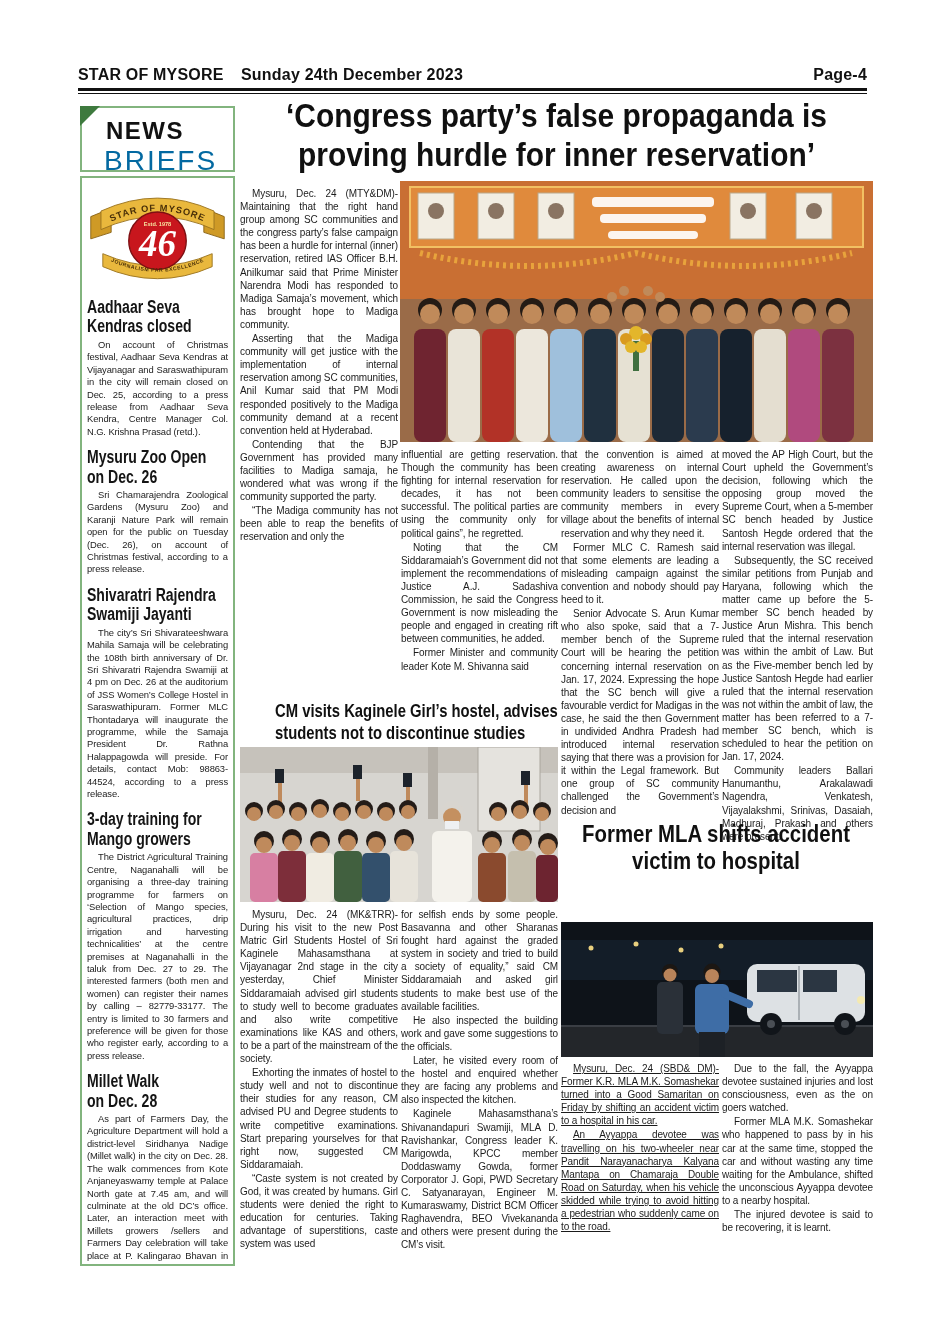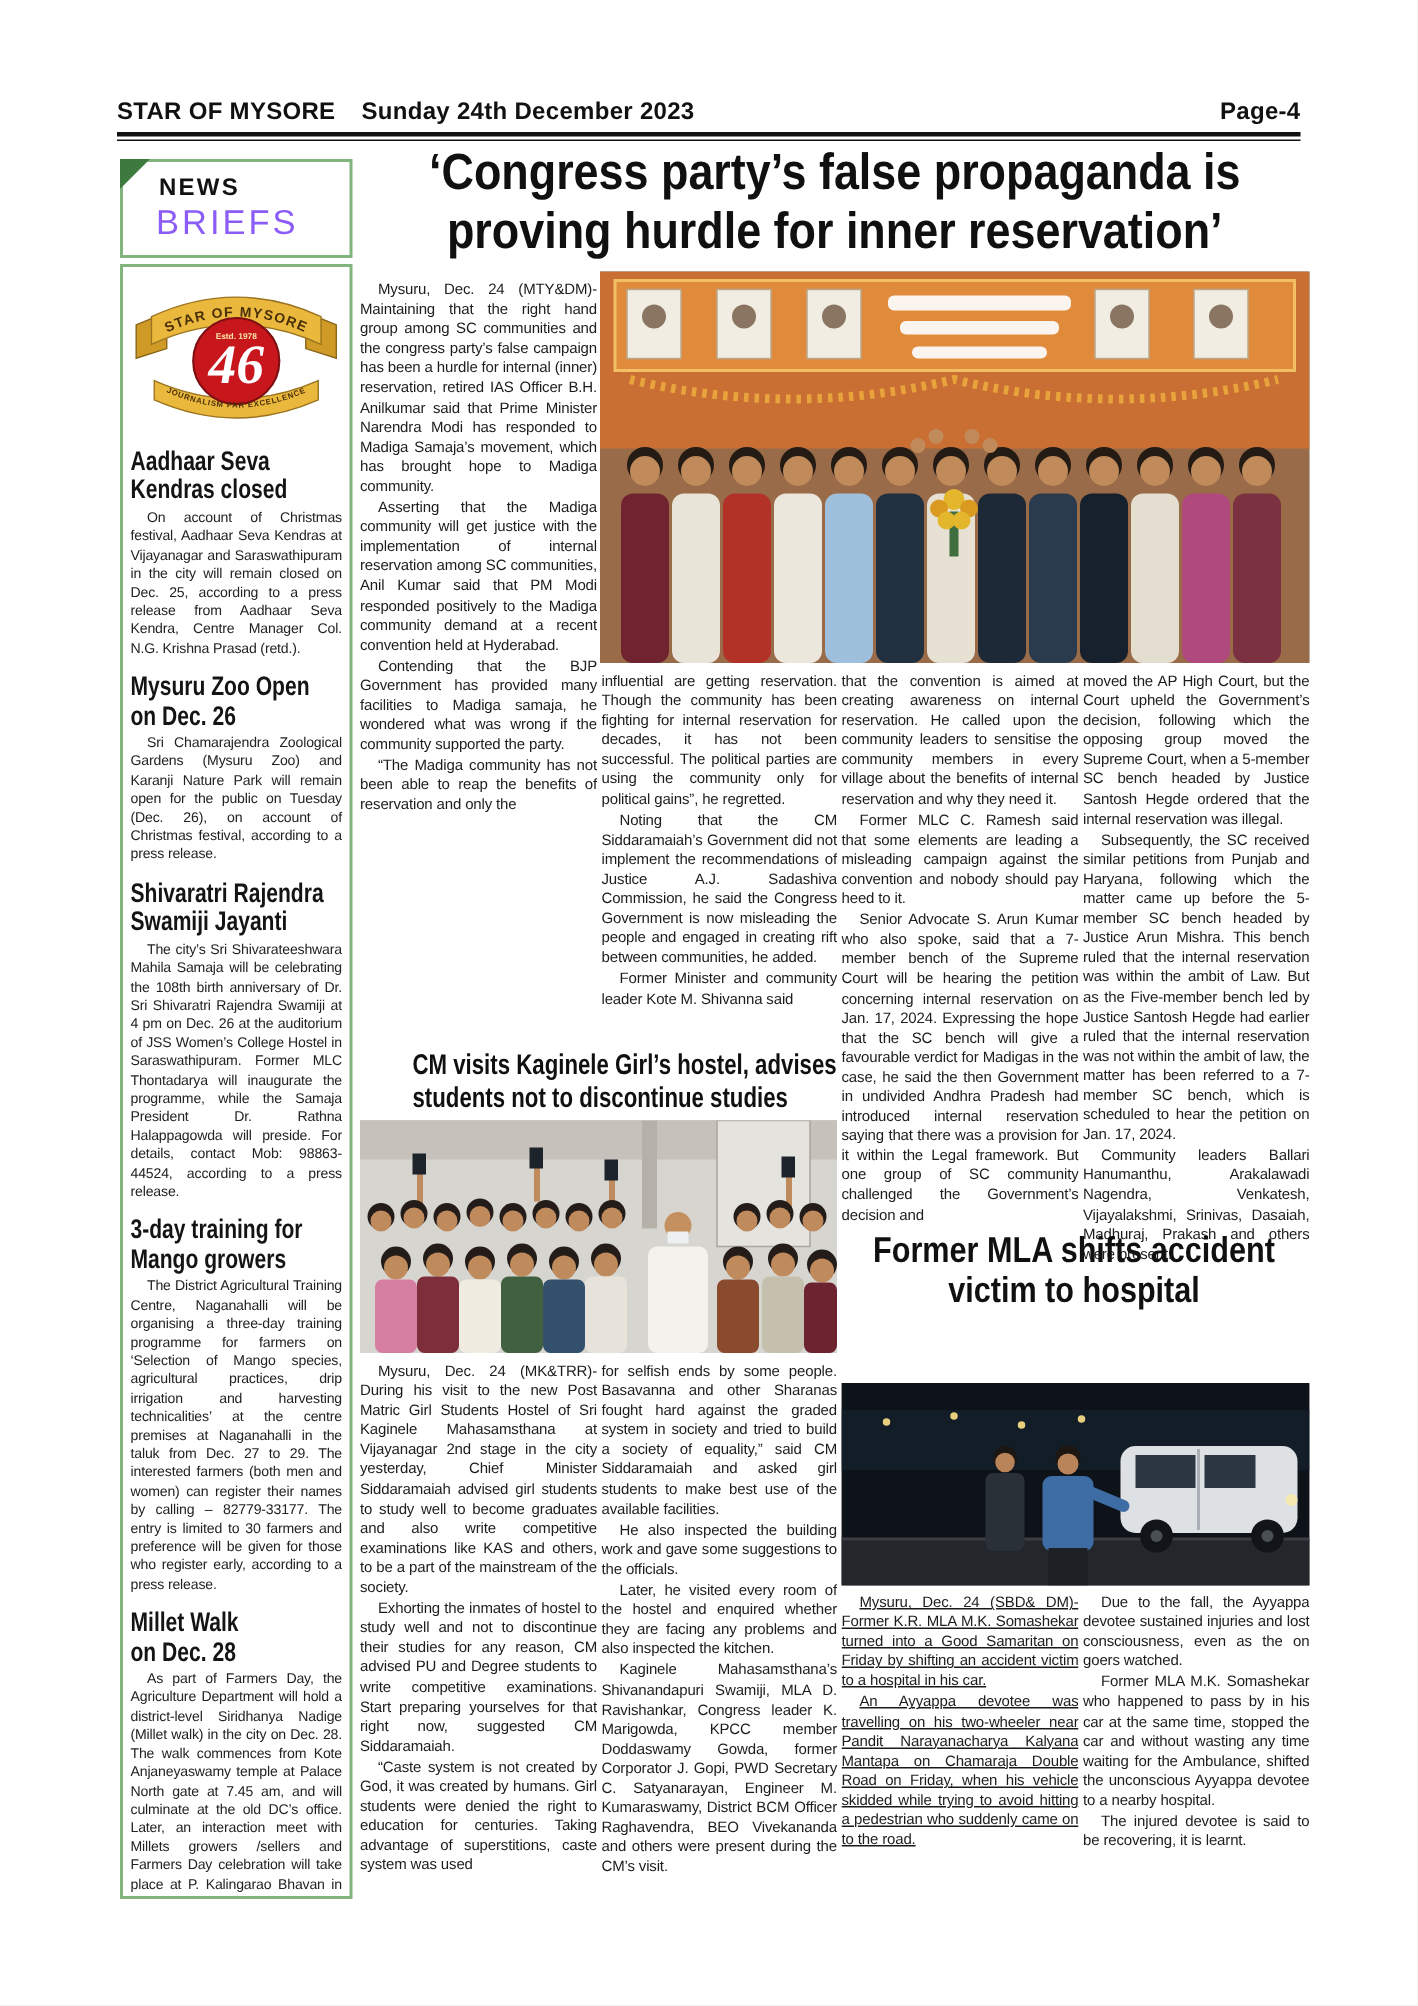--- a/index.html
+++ b/index.html
@@ -8,22 +8,22 @@
   .abs{position:absolute;}
 
   
   .meta{font-weight:bold;font-size:16px;letter-spacing:.2px;color:#111;}
   .rule{left:78px;top:88px;width:789px;height:2px;border-top:3px solid #111;border-bottom:1px solid #111;}
 
   
   .nb-title{left:80px;top:106px;width:151px;height:62px;border:2px solid #82b47e;background:#fff;}
   .nb-fold{position:absolute;left:-2px;top:-2px;width:0;height:0;
            border-top:20px solid #3e7a3e;border-right:20px solid transparent;}
-  .nb-l1{margin:9px 16px 0 24px;font-size:16px;font-weight:bold;letter-spacing:1.5px;color:#111;}
-  .nb-l2{margin:0 0 0 22px;font-size:23px;font-weight:400;letter-spacing:2px;color:#8b5cf6;}
+  .nb-l1{margin:9px 16px 0 24px;font-size:24px;font-weight:bold;letter-spacing:1.5px;color:#111;}
+  .nb-l2{margin:0 0 0 22px;font-size:28px;font-weight:400;letter-spacing:2px;color:#0369a1;}
   .nb-box{left:80px;top:176px;width:151px;height:1086px;border:2px solid #82b47e;background:#fff;overflow:hidden;}
   .nb-inner{padding:6px 5px 4px 5px;}
   .brief h3{margin:10px 0 2px 0;}
   .bh-line{font-size:18px;font-weight:bold;line-height:1.08;white-space:nowrap;
            transform:scaleX(.78);transform-origin:0 50%;color:#141414;}
   .brief p{margin:0;font-size:9.4px;line-height:1.32;letter-spacing:-.1px;text-align:justify;
            color:#222;text-indent:11px;}
 
   
   .col{overflow:hidden;}
@@ -424,21 +424,21 @@
       <circle cx="151" cy="50" r="8.5" fill="#1c1713"></circle>
         <circle cx="151" cy="54" r="7" fill="#b9845a"></circle>
       <rect x="134" y="62" width="34" height="50" rx="6" fill="#3e6da6"></rect>
       <line x1="164" y1="72" x2="188" y2="82" stroke="#3e6da6" stroke-width="8" stroke-linecap="round"></line>
       <rect x="138" y="110" width="26" height="25" fill="#1d2126"></rect>
     </g>
   </svg>
 
   <section class="abs col" style="left:561px;top:1062px;width:158px;height:262px;text-decoration:underline;">
     <p class="ind">Mysuru, Dec. 24 (SBD&amp; DM)- Former K.R. MLA M.K. Somashekar turned into a Good Samaritan on Friday by shifting an accident victim to a hospital in his car.</p>
-    <p class="ind">An Ayyappa devotee was travelling on his two-wheeler near Pandit Narayanacharya Kalyana Mantapa on Chamaraja Double Road on Friday, when his vehicle skidded while trying to avoid hitting a pedestrian who suddenly came on to the road.</p>
+    <p class="ind">An Ayyappa devotee was travelling on his two-wheeler near Pandit Narayanacharya Kalyana Mantapa on Chamaraja Double Road on Saturday, when his vehicle skidded while trying to avoid hitting a pedestrian who suddenly came on to the road.</p>
   </section>
 
   <section class="abs col" style="left:722px;top:1062px;width:151px;height:262px;">
     <p class="ind">Due to the fall, the Ayyappa devotee sustained injuries and lost consciousness, even as the on goers watched.</p>
     <p class="ind">Former MLA M.K. Somashekar who happened to pass by in his car at the same time, stopped the car and without wasting any time waiting for the Ambulance, shifted the unconscious Ayyappa devotee to a nearby hospital.</p>
     <p class="ind">The injured devotee is said to be recovering, it is learnt.</p>
   </section>
 
 </div>
 

